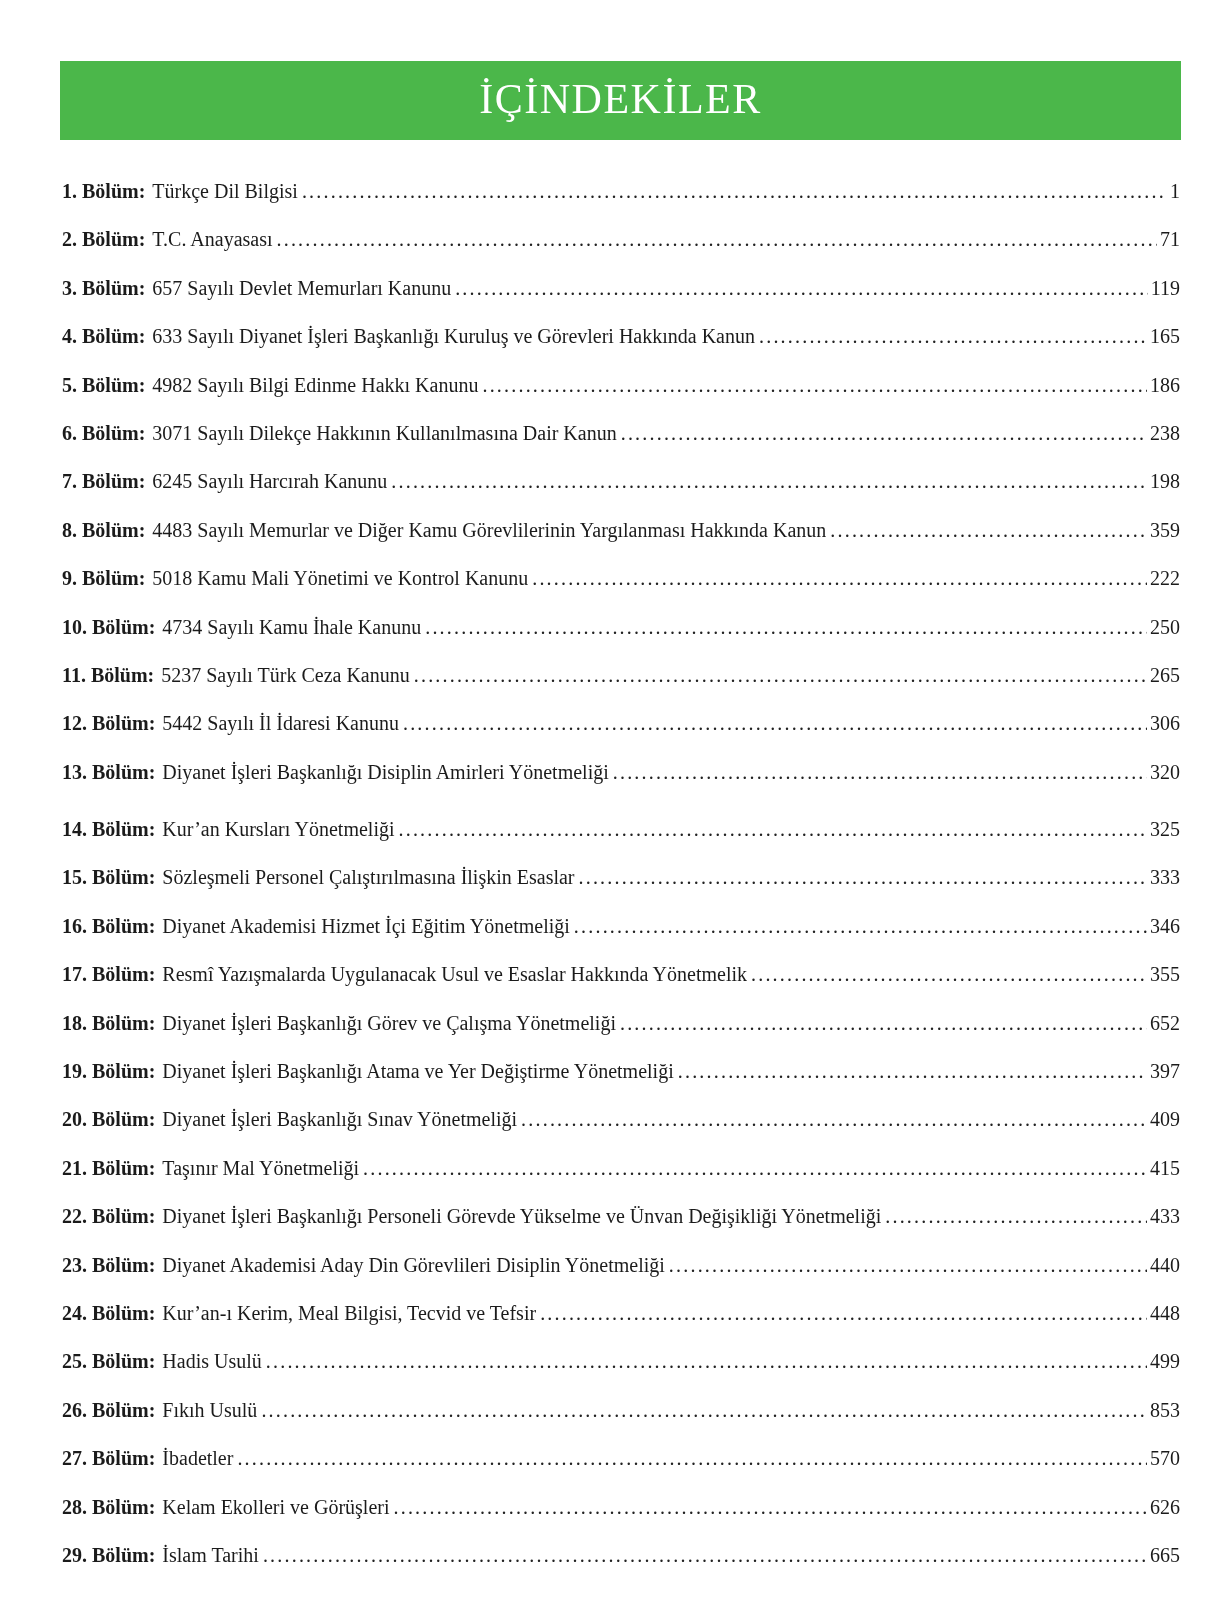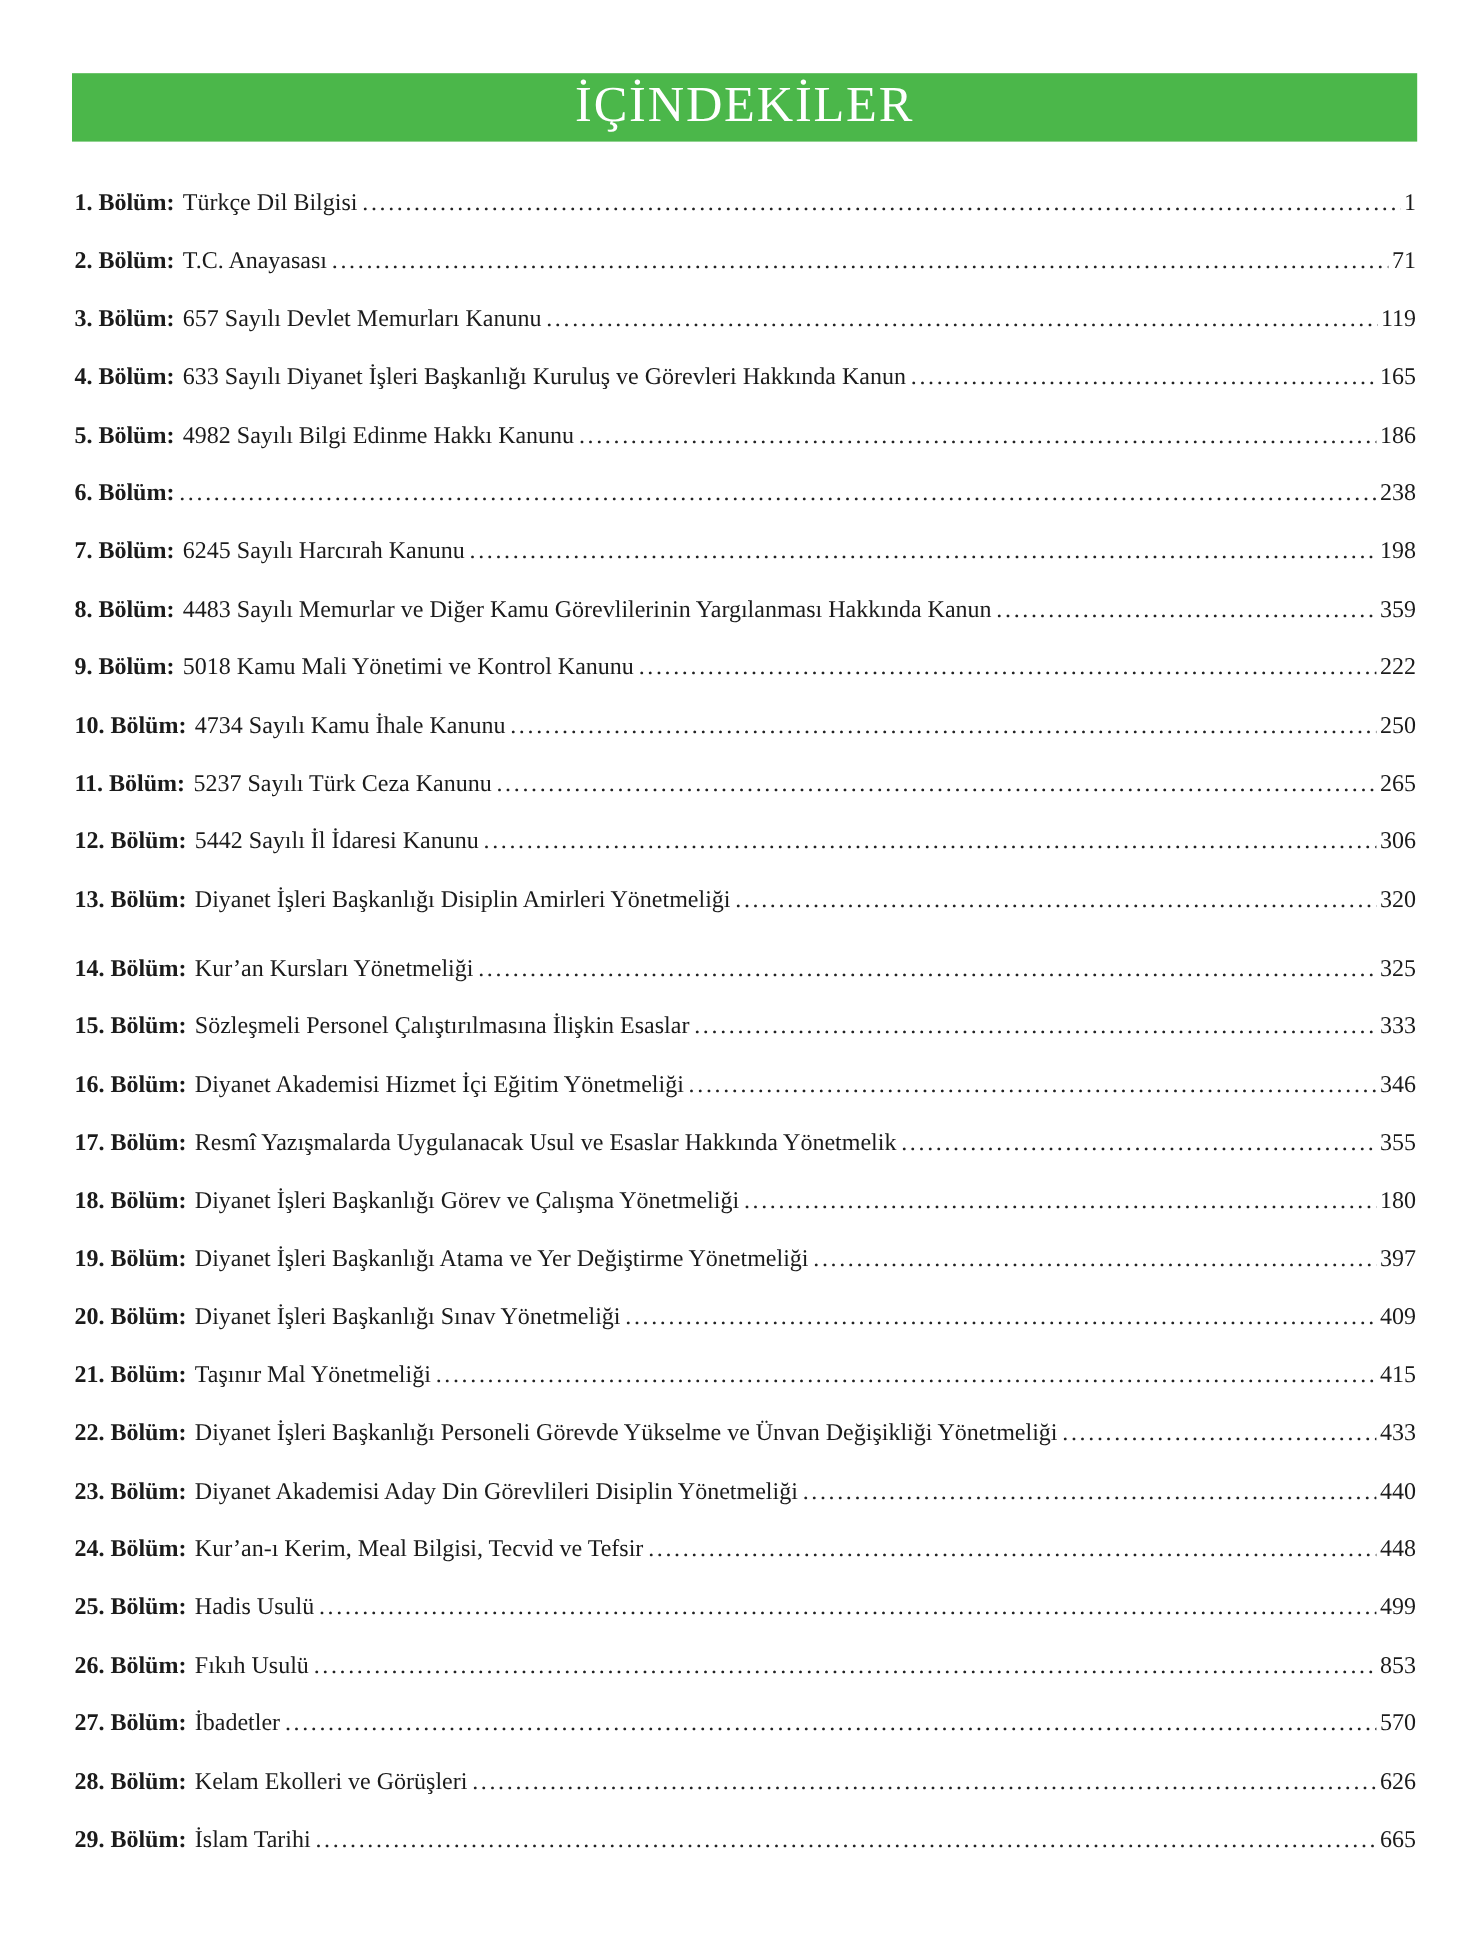--- a/index.html
+++ b/index.html
@@ -9,21 +9,21 @@
   }
   body {
     width: 1230px;
     height: 1622px;
     font-family: "Liberation Serif", "DejaVu Serif", serif;
     color: #1b1b1b;
     overflow: hidden;
   }
   .header-bar {
     margin: 61px 49px 0 60px;
-    height: 57px;
+    height: 79px;
     background: #4bb74a;
     display: flex;
     align-items: center;
     justify-content: center;
   }
   .header-title {
     color: #ffffff;
     font-size: 42px;
     letter-spacing: 1.5px;
     font-weight: 400;
@@ -103,20 +103,21 @@
 
   <div class="toc-row">
     <span class="toc-entry-label">5. Bölüm:</span>
     <span class="toc-entry-title">4982 Sayılı Bilgi Edinme Hakkı Kanunu</span>
     <span class="toc-leader"></span>
     <span class="toc-entry-page">186</span>
   </div>
 
   <div class="toc-row">
     <span class="toc-entry-label">6. Bölüm:</span>
+    <span class="toc-entry-title">3071 Sayılı Dilekçe Hakkının Kullanılmasına Dair Kanun</span>
     <span class="toc-leader"></span>
     <span class="toc-entry-page">238</span>
   </div>
 
   <div class="toc-row">
     <span class="toc-entry-label">7. Bölüm:</span>
     <span class="toc-entry-title">6245 Sayılı Harcırah Kanunu</span>
     <span class="toc-leader"></span>
     <span class="toc-entry-page">198</span>
   </div>
@@ -188,21 +189,21 @@
     <span class="toc-entry-label">17. Bölüm:</span>
     <span class="toc-entry-title">Resmî Yazışmalarda Uygulanacak Usul ve Esaslar Hakkında Yönetmelik</span>
     <span class="toc-leader"></span>
     <span class="toc-entry-page">355</span>
   </div>
 
   <div class="toc-row">
     <span class="toc-entry-label">18. Bölüm:</span>
     <span class="toc-entry-title">Diyanet İşleri Başkanlığı Görev ve Çalışma Yönetmeliği</span>
     <span class="toc-leader"></span>
-    <span class="toc-entry-page">180</span>
+    <span class="toc-entry-page">652</span>
   </div>
 
   <div class="toc-row">
     <span class="toc-entry-label">19. Bölüm:</span>
     <span class="toc-entry-title">Diyanet İşleri Başkanlığı Atama ve Yer Değiştirme Yönetmeliği</span>
     <span class="toc-leader"></span>
     <span class="toc-entry-page">397</span>
   </div>
 
   <div class="toc-row">

